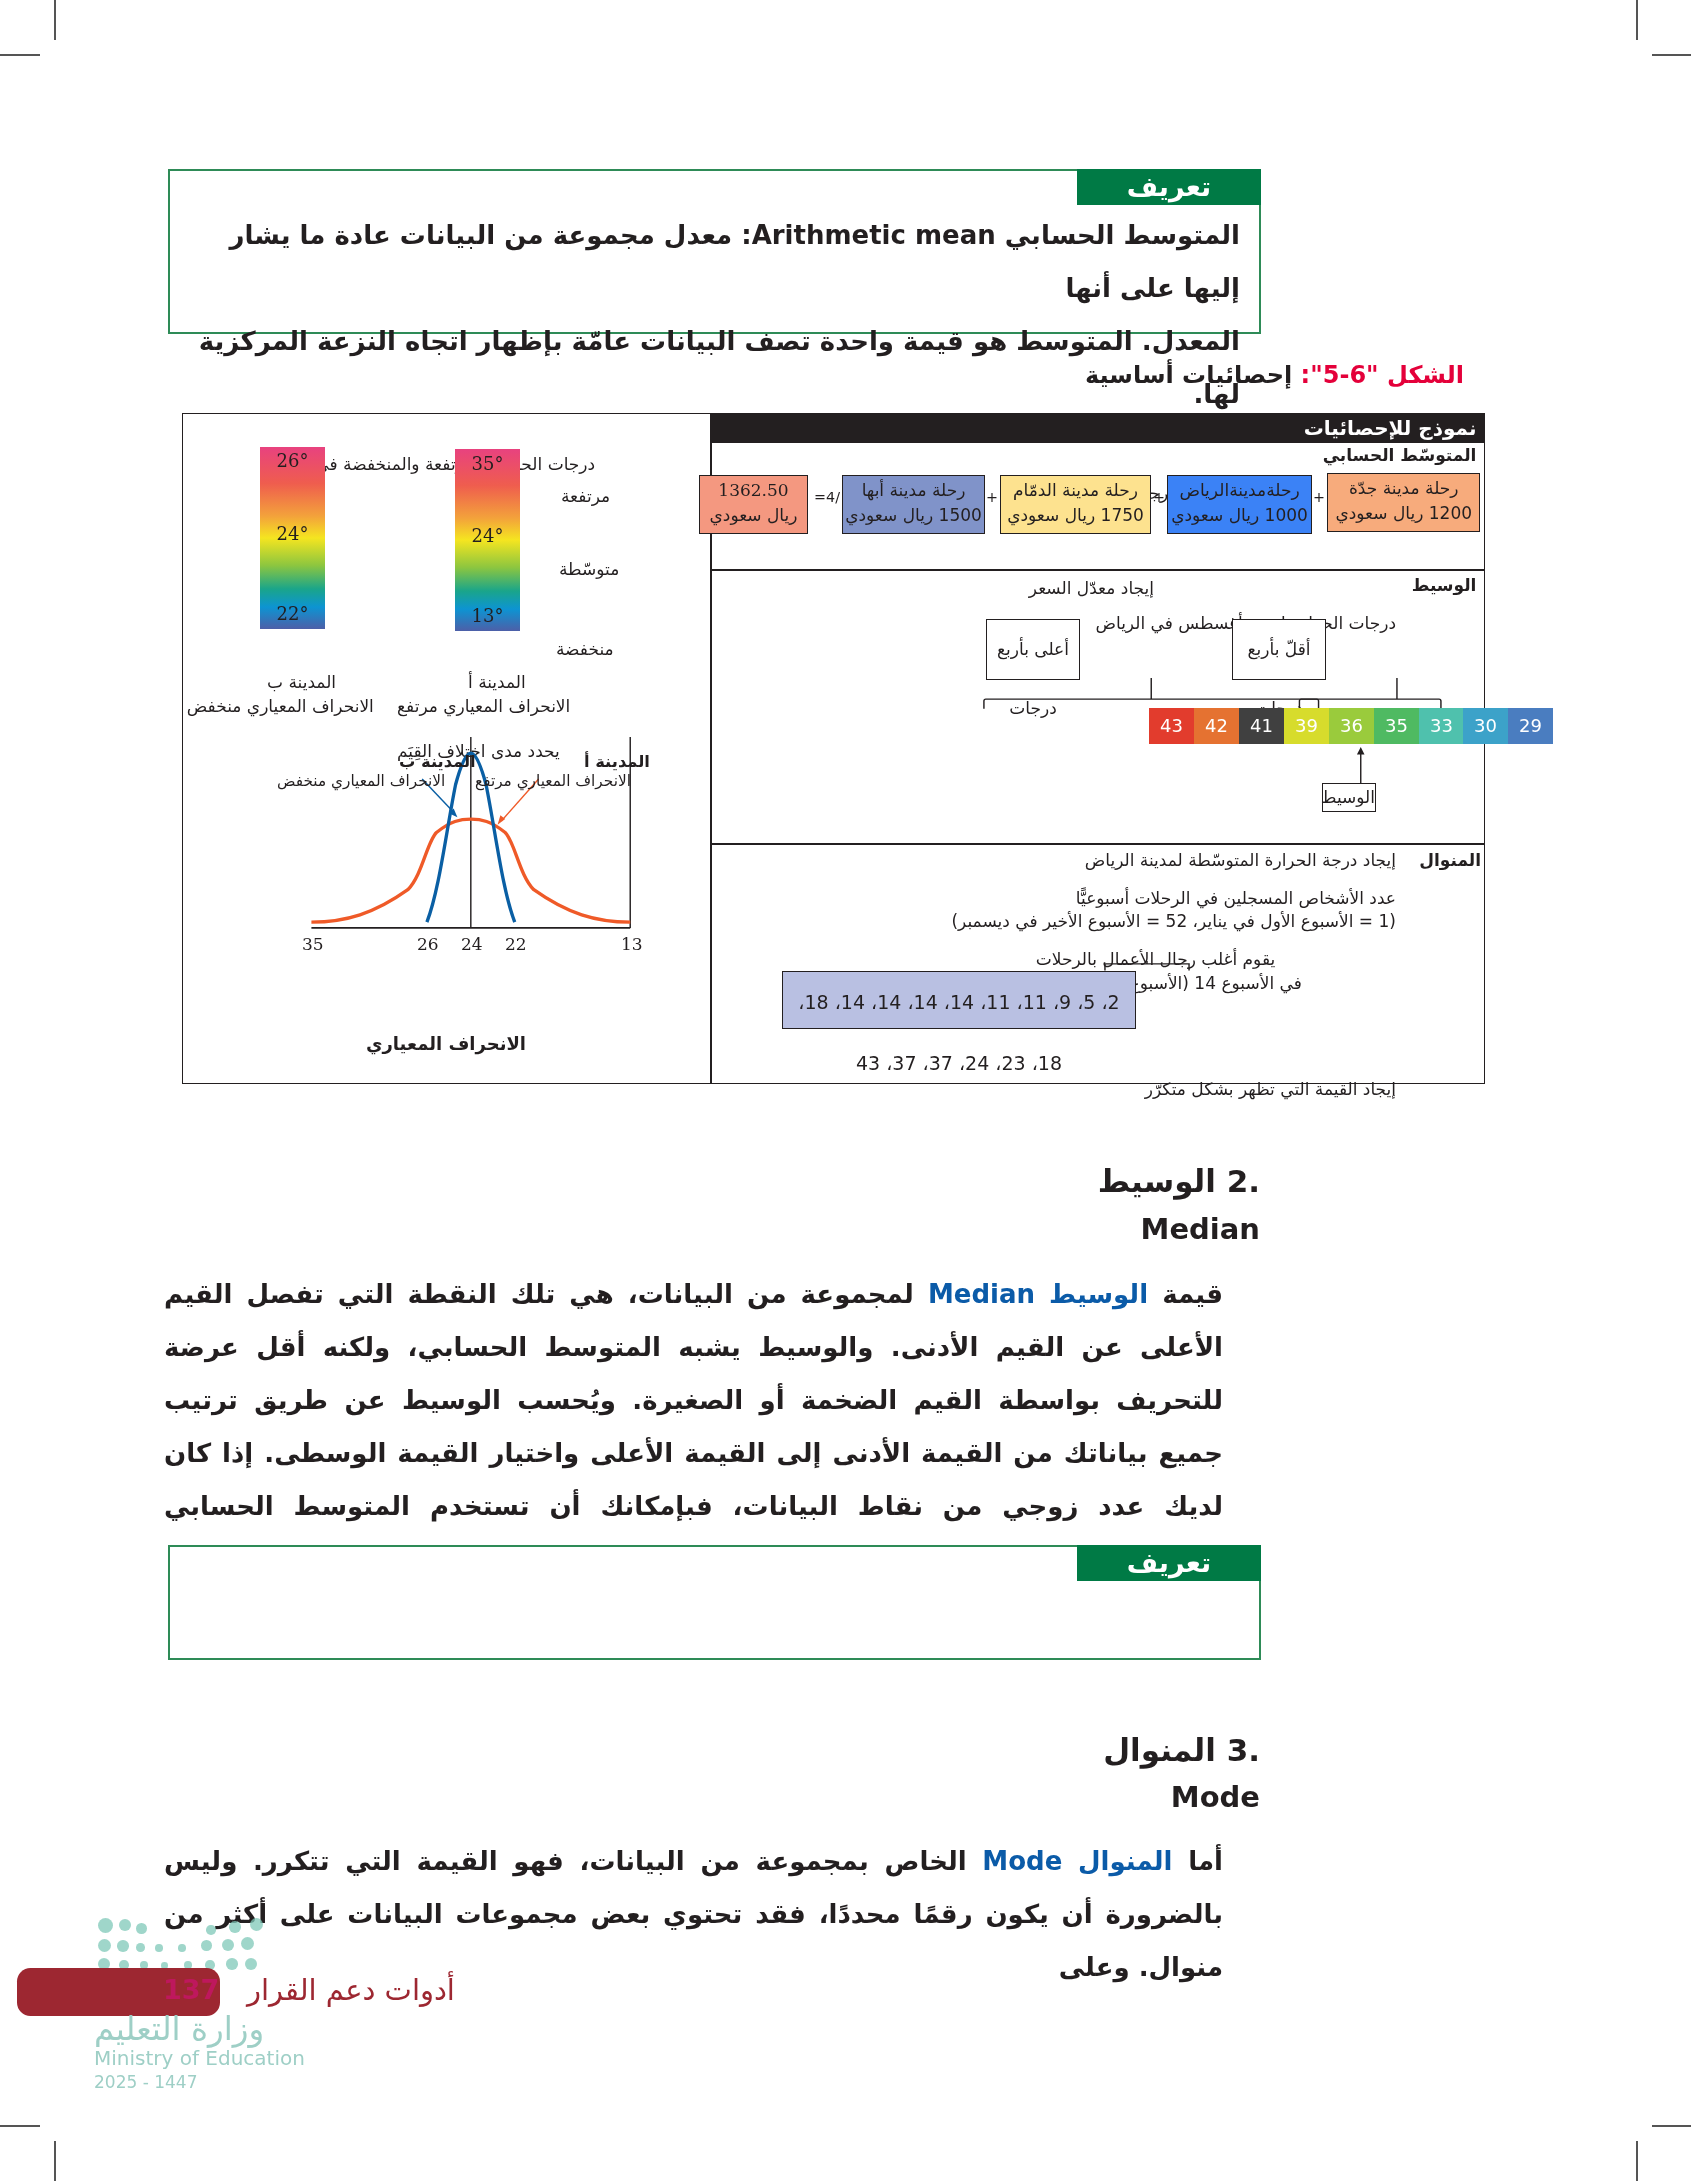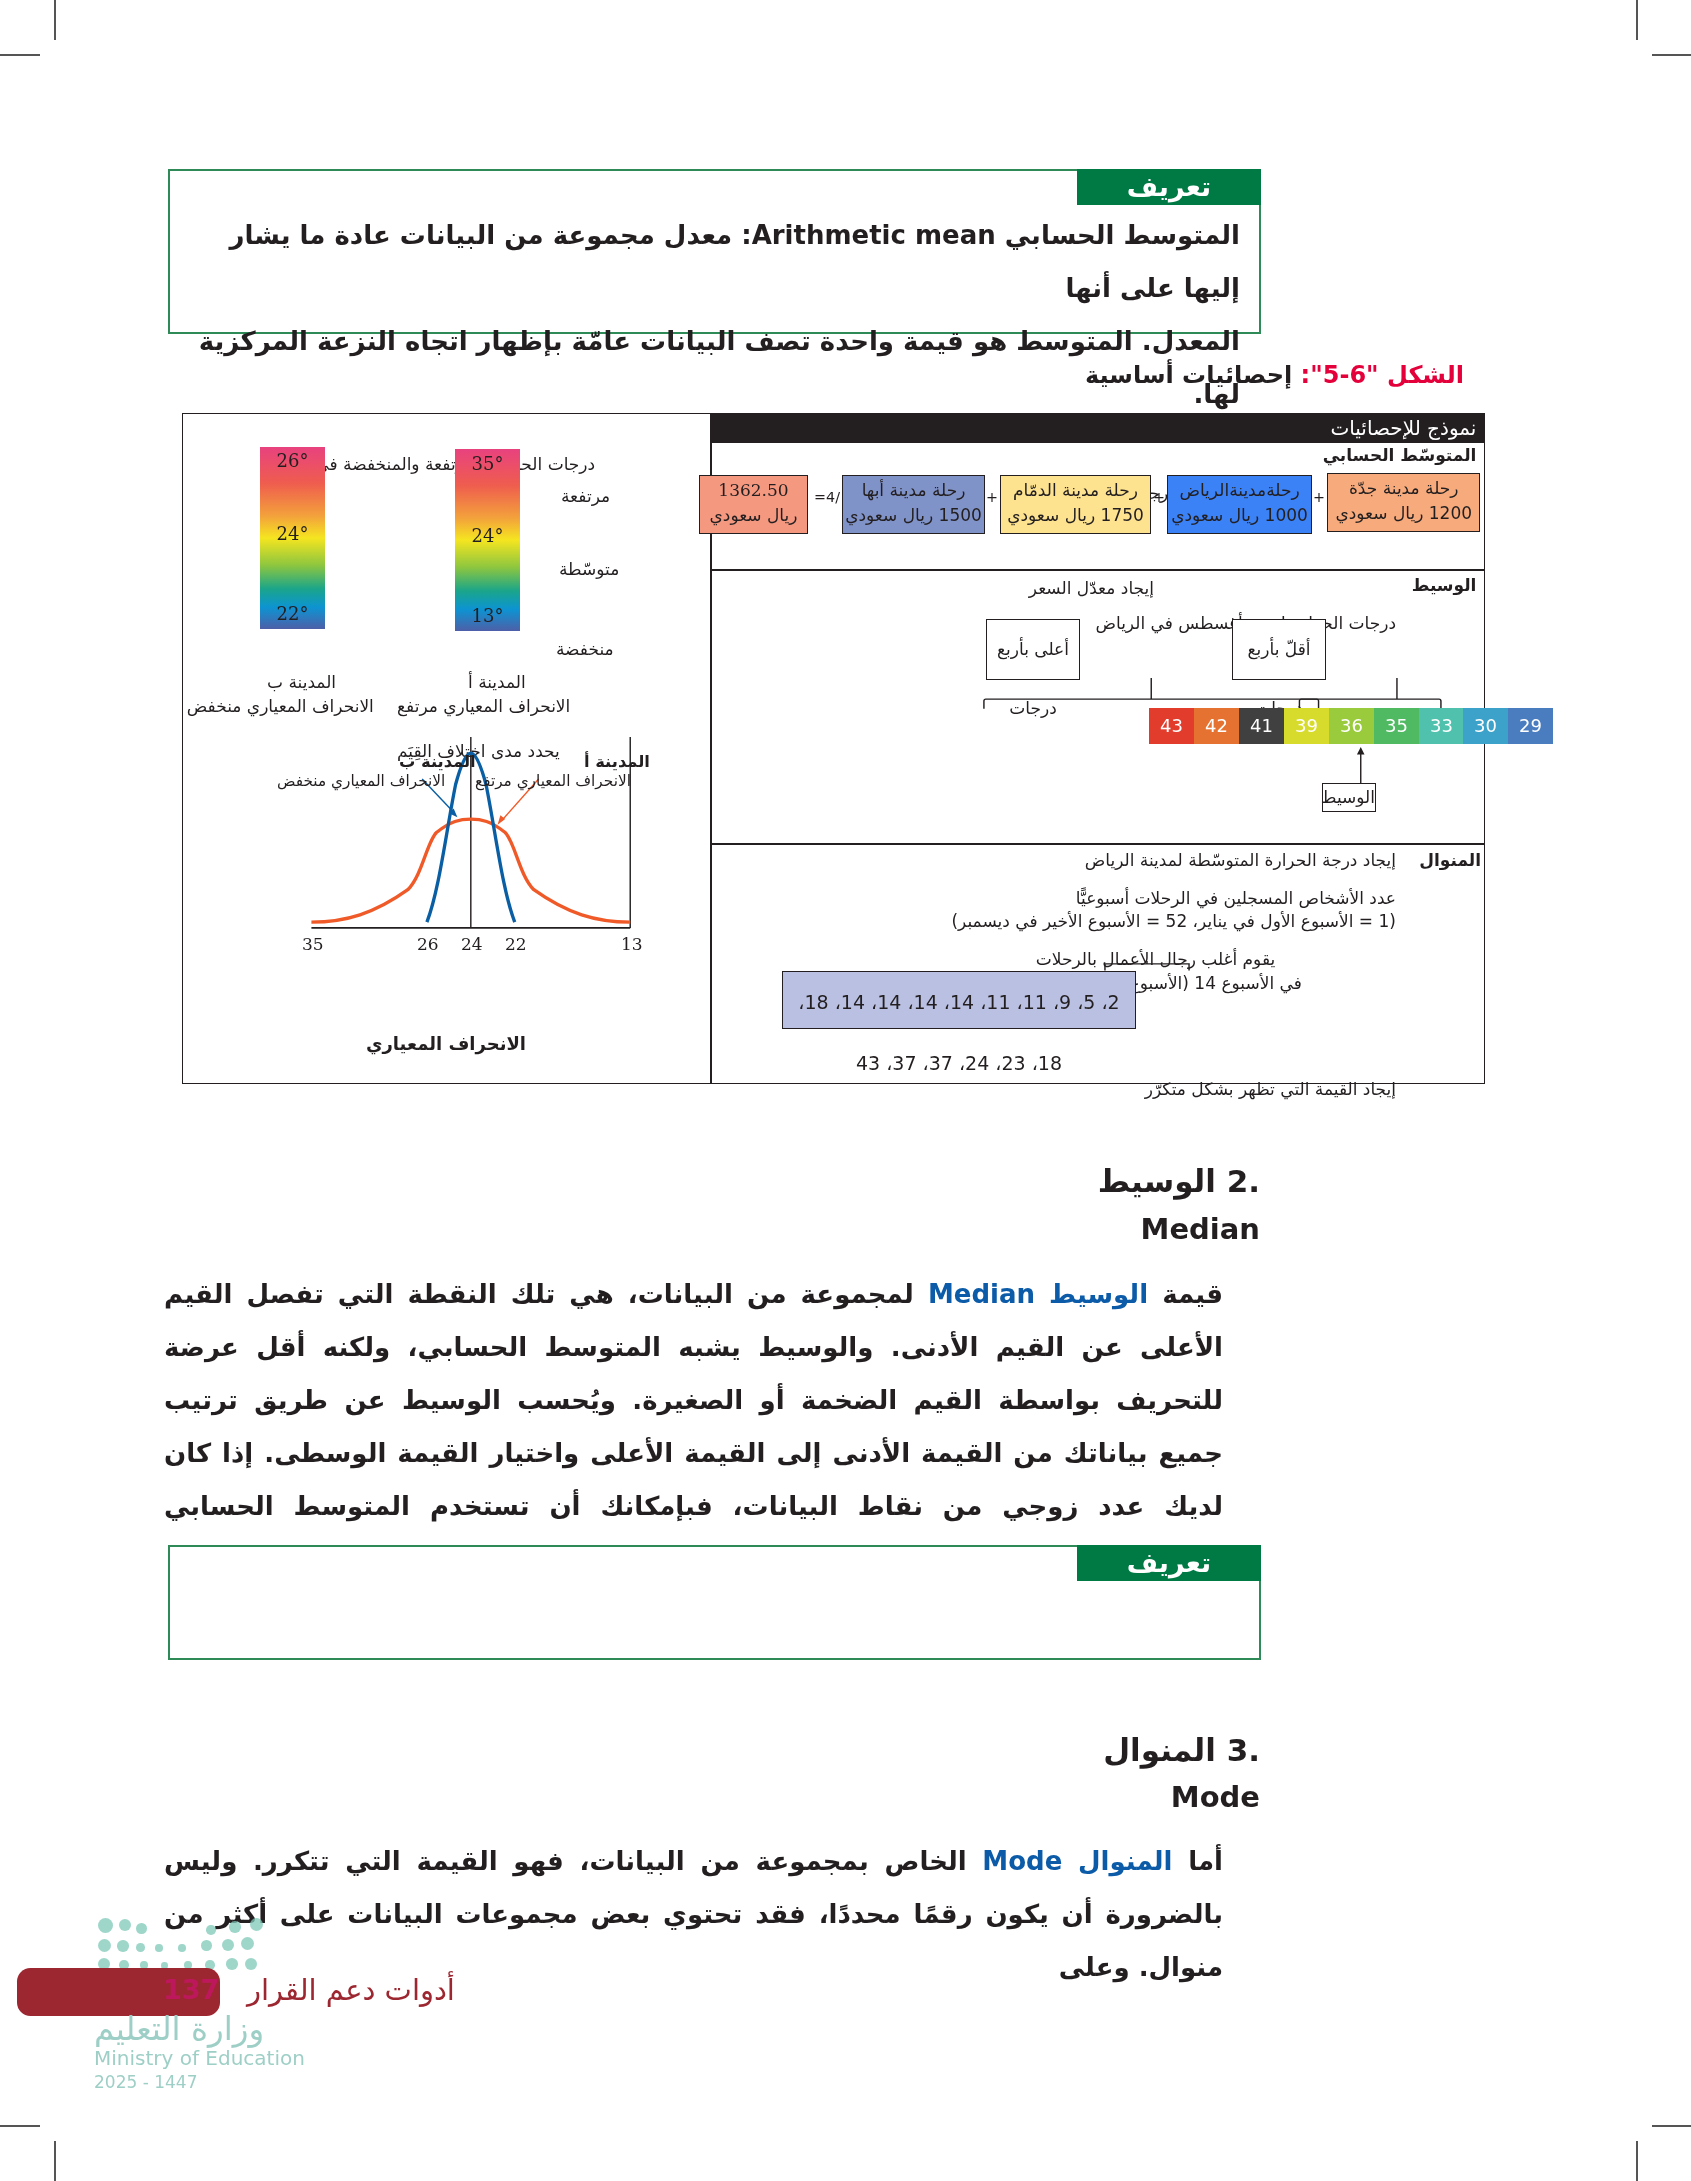--- a/index.html
+++ b/index.html
@@ -16,21 +16,21 @@
              font-size:26px; line-height:53px; font-weight:bold; }
   .deftext .term { font-weight:bold; }
 
   .fig-caption { position:absolute; right:228px; top:361px; direction:rtl; font-size:24px; font-weight:bold; }
   .fig-caption .red { color:#e4003a; }
 
   
   .figure { position:absolute; left:182px; top:413px; width:1303px; height:671px; border:1.9px solid #231f20; box-sizing:border-box; }
   .divider-v { position:absolute; left:527px; top:0; width:1.9px; height:100%; background:#231f20; }
   .fig-header { position:absolute; left:529px; right:0; top:0; height:29px; background:#231f20; color:#fff;
-                direction:rtl; font-size:20px; font-weight:normal; padding-right:7.6px; line-height:29px; }
+                direction:rtl; font-size:20px; font-weight:bold; padding-right:7.6px; line-height:29px; }
   .hrow { position:absolute; left:529px; right:0; height:1.9px; background:#231f20; }
   .rtl { direction:rtl; text-align:right; }
   .lbl-bold { font-weight:bold; font-size:17px; }
   .lbl { font-size:17px;margin-top:38px; }
 
   .pricebox { position:absolute; border:1.4px solid #231f20; box-sizing:border-box; direction:rtl;
               text-align:center; font-size:17px; line-height:25px; padding-top:1.9px; }
   .op { position:absolute; font-size:14.3px; }
 
   .tempcell { position:absolute; top:0; height:36px; width:45px; color:#fff; font-size:18px; text-align:center; line-height:36px; }

